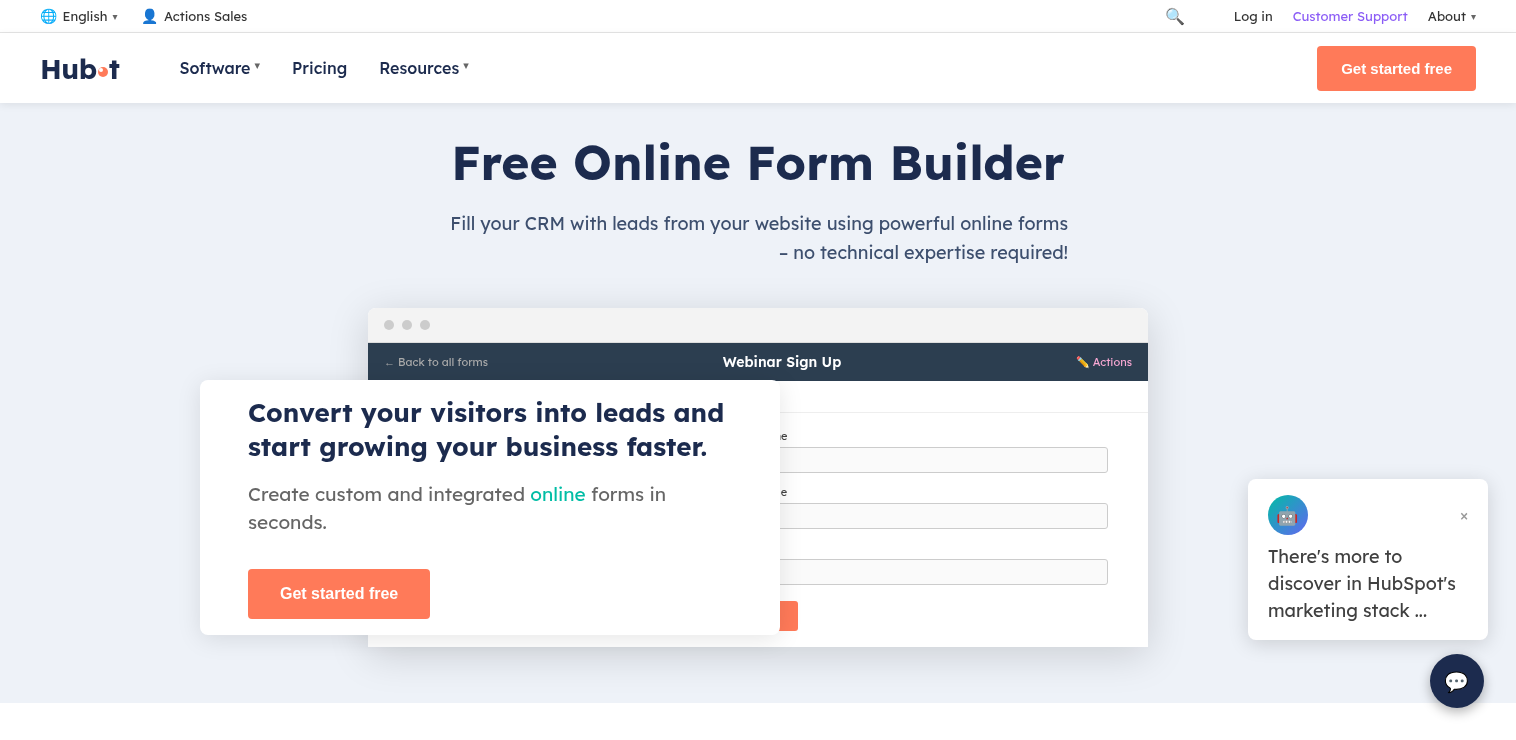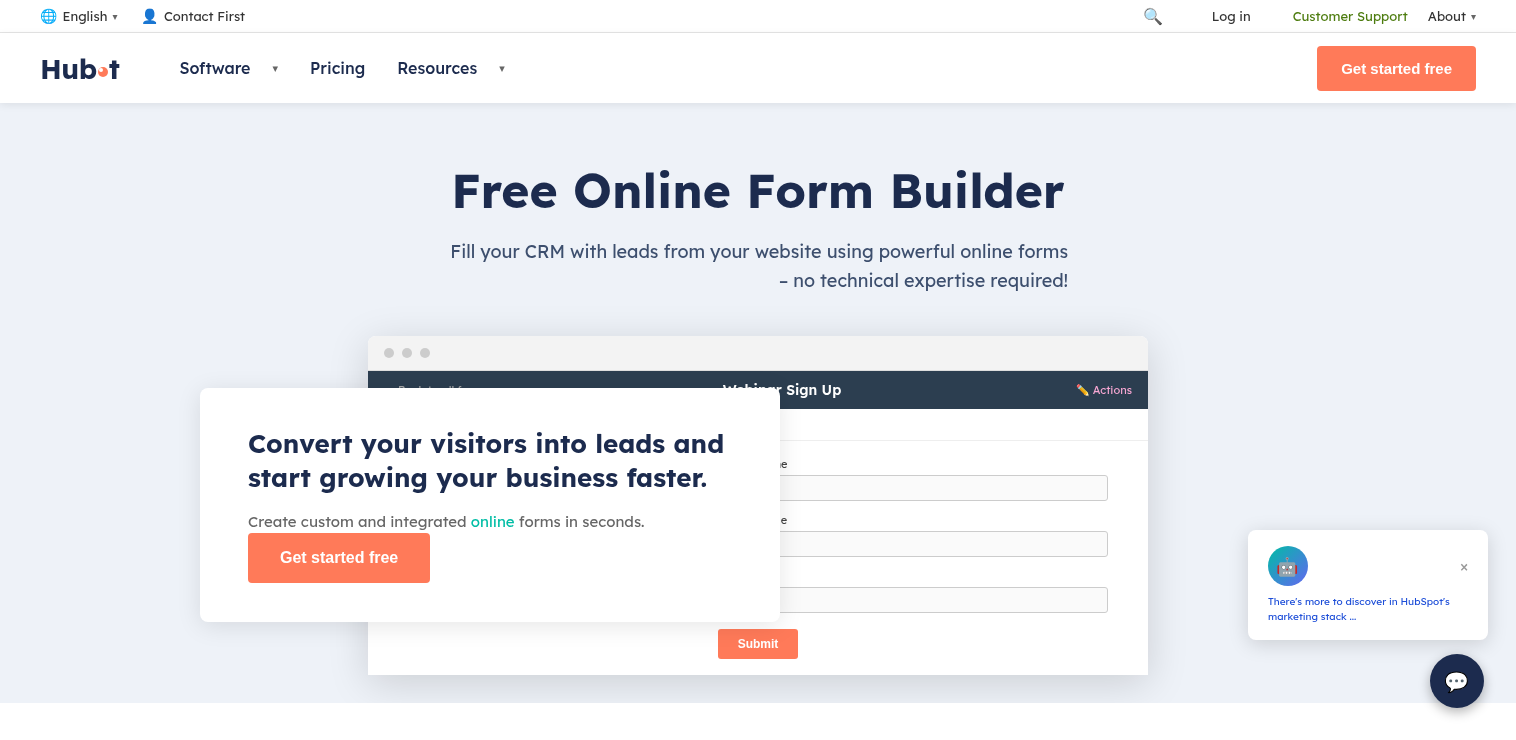--- a/index.html
+++ b/index.html
@@ -59,21 +59,21 @@
       width: 4px;
       height: 4px;
       background: #fff;
       border-radius: 50%;
       position: absolute;
       top: 1px;
       left: 1px;
     }
     .nav-links { display: flex; align-items: center; gap: 8px; margin-left: 48px; }
     .nav-link {
-      display: flex; align-items: center; gap: 22px;
+      display: flex; align-items: flex-start; gap: 4px;
       padding: 8px 12px;
       font-size: 16px;
       font-weight: 500;
       color: #1c2b4e;
       cursor: pointer;
       border-radius: 4px;
     }
     .nav-right { }
     .get-started-btn {
       background: #ff7a59;
@@ -82,21 +82,21 @@
       padding: 14px 24px;
       border-radius: 4px;
       font-size: 15px;
       font-weight: 600;
       cursor: pointer;
     }
 
     
     .hero {
       background: #eef2f8;
-      padding: 60px 40px 0;
+      padding: 32px 40px 0;
       text-align: center;
       min-height: 600px;
       position: relative;
       overflow: hidden;
     }
     .hero-title {
       font-size: 48px;
       font-weight: 700;
       color: #1c2b4e;
       margin-bottom: 20px;
@@ -192,39 +192,40 @@
       border-radius: 3px;
       font-size: 12px;
       font-weight: 600;
       margin-top: 4px;
     }
 
     
     .hero-card {
       position: absolute;
       left: 200px;
-      top: 388px;
+      top: 380px;
       background: #fff;
       border-radius: 8px;
-      padding: 39px 48px;
+      padding: 16px 48px;
       width: 580px;
       box-shadow: 0 4px 24px rgba(0,0,0,0.1);
       text-align: left;
       z-index: 5;
     }
     .hero-card-title {
       font-size: 26px;
       font-weight: 700;
       color: #1c2b4e;
       margin-bottom: 16px;
       line-height: 1.3;
     }
     .hero-card-sub {
-      font-size: 15px;
+      font-size: 19px;
       color: #666;
+      margin-bottom: 32px;
       line-height: 1.5;
     }
     .hero-card-sub a { color: #00bda5; text-decoration: none; }
     .hero-card-btn {
       background: #ff7a59;
       color: #fff;
       border: none;
       padding: 16px 32px;
       border-radius: 4px;
       font-size: 16px;
@@ -268,41 +269,41 @@
     .chat-avatar {
       width: 40px;
       height: 40px;
       border-radius: 50%;
       background: linear-gradient(135deg, #00bda5, #6366f1);
       display: flex;
       align-items: center;
       justify-content: center;
       font-size: 18px;
     }
-    .chat-text { font-size: 10px; color: #1d4ed8; line-height: 1.5; }
+    .chat-text { font-size: 18px; color: #404040; line-height: 1.5; }
   </style>
 </head>
 <body>
 
 <div class="top-bar">
   <div class="top-bar-left">
     <div class="top-bar-item">
       <span class="globe-icon">🌐</span>
       <span>English</span>
       <span class="chevron">▾</span>
     </div>
     <div class="top-bar-item">
       <span class="user-icon">👤</span>
-      <span>Contact First</span>
+      <span>Actions Sales</span>
     </div>
   </div>
   <div class="top-bar-right">
     <span class="search-icon-top">🔍</span>
     <span style="font-size:13px;color:#333;cursor:pointer;margin-left:28px;">Log in</span>
-    <span style="font-size:13px;color:#4d7c0f;cursor:pointer;margin-left:22px;">Customer Support</span>
+    <span style="font-size:13px;color:#8b5cf6;cursor:pointer;">Customer Support</span>
     <div class="top-bar-item">
       <span>About</span>
       <span class="chevron">▾</span>
     </div>
   </div>
 </div>
 
 <nav class="main-nav">
   <div style="display:flex;align-items:center;">
     <div class="nav-logo">

